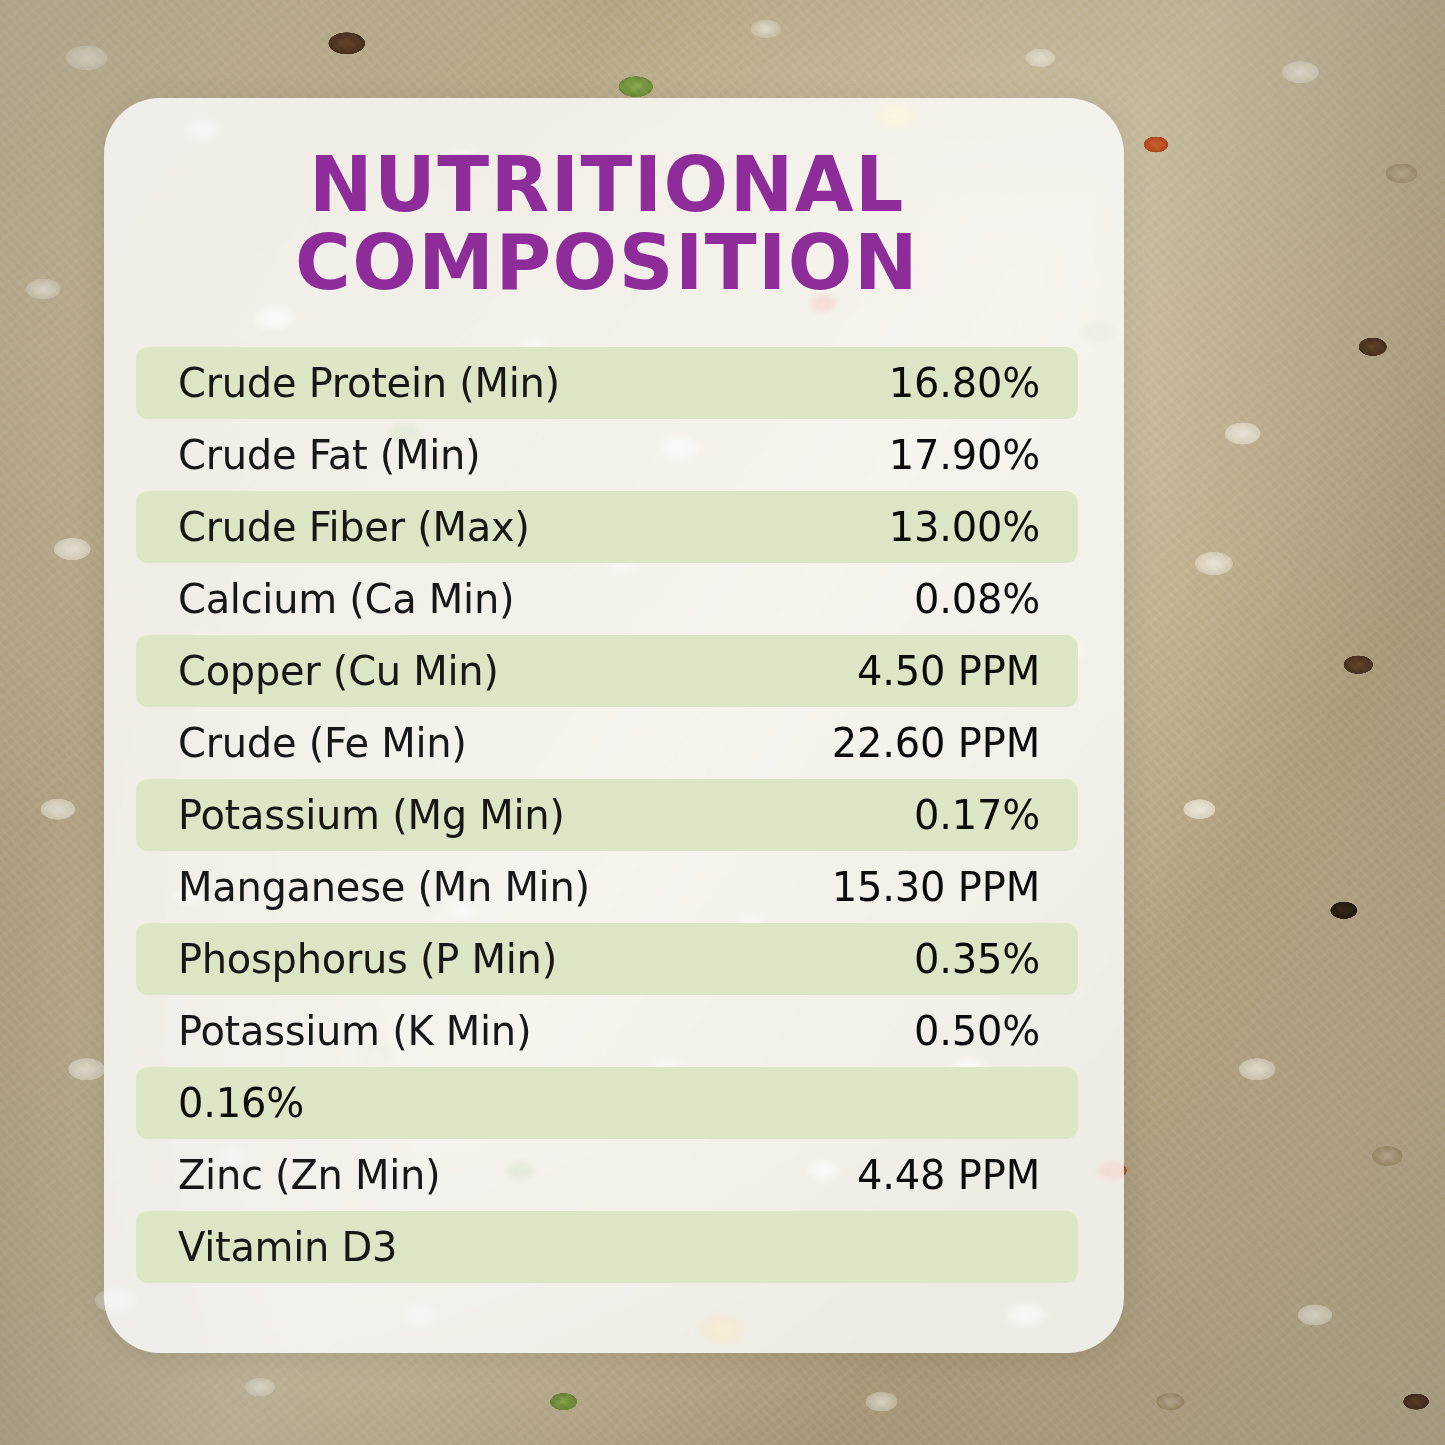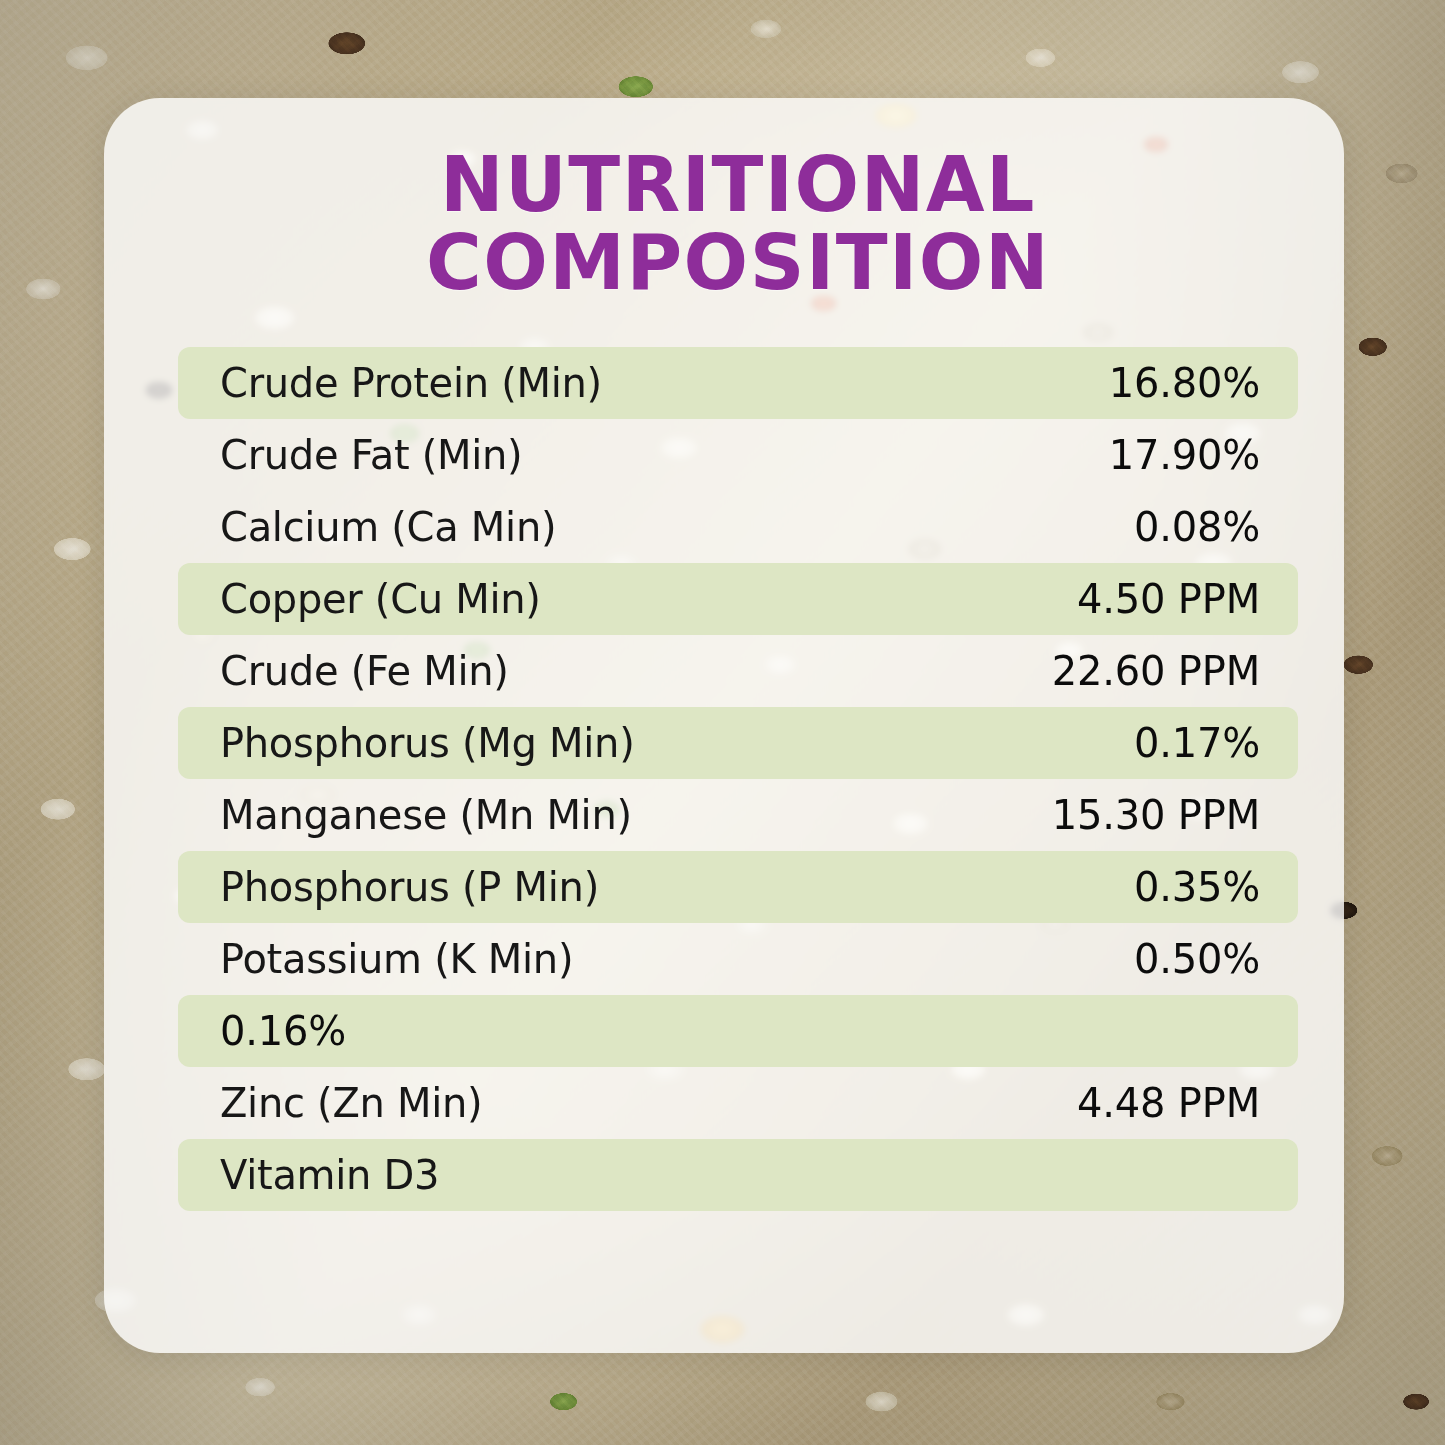--- a/index.html
+++ b/index.html
@@ -104,28 +104,28 @@
     position: absolute;
     inset: 0;
     background: radial-gradient(ellipse at 50% 45%, rgba(0,0,0,0) 45%, rgba(0,0,0,0.18) 100%);
   }
 
   
   .card {
     position: absolute;
     left: 104px;
     top: 98px;
-    width: 1240px;
+    width: 1020px;
     height: 1255px;
     background: rgba(255,255,255,0.80);
     border-radius: 56px;
     backdrop-filter: blur(3px);
     box-shadow: 0 4px 30px rgba(0,0,0,0.10);
     box-sizing: border-box;
-    padding: 42px 46px 30px 74px;
+    padding: 42px 46px 30px 32px;
   }
 
   .title {
     color: #8e2d9a;
     font-family: "DejaVu Sans", sans-serif;
     font-weight: 700;
     font-size: 76px;
     line-height: 1.03;
     letter-spacing: 1.5px;
     text-transform: uppercase;
@@ -184,34 +184,38 @@
   <h1 class="title">NUTRITIONAL COMPOSITION</h1>
   <div class="table">
       <div class="row shaded">
         <span class="label">Crude Protein (Min)</span>
         <span class="value">16.80%</span>
       </div>
       <div class="row">
         <span class="label">Crude Fat (Min)</span>
         <span class="value">17.90%</span>
       </div>
+      <div class="row shaded">
+        <span class="label">Crude Fiber (Max)</span>
+        <span class="value">13.00%</span>
+      </div>
       <div class="row">
         <span class="label">Calcium (Ca Min)</span>
         <span class="value">0.08%</span>
       </div>
       <div class="row shaded">
         <span class="label">Copper (Cu Min)</span>
         <span class="value">4.50 PPM</span>
       </div>
       <div class="row">
         <span class="label">Crude (Fe Min)</span>
         <span class="value">22.60 PPM</span>
       </div>
       <div class="row shaded">
-        <span class="label">Phosphorus (Mg Min)</span>
+        <span class="label">Potassium (Mg Min)</span>
         <span class="value">0.17%</span>
       </div>
       <div class="row">
         <span class="label">Manganese (Mn Min)</span>
         <span class="value">15.30 PPM</span>
       </div>
       <div class="row shaded">
         <span class="label">Phosphorus (P Min)</span>
         <span class="value">0.35%</span>
       </div>

